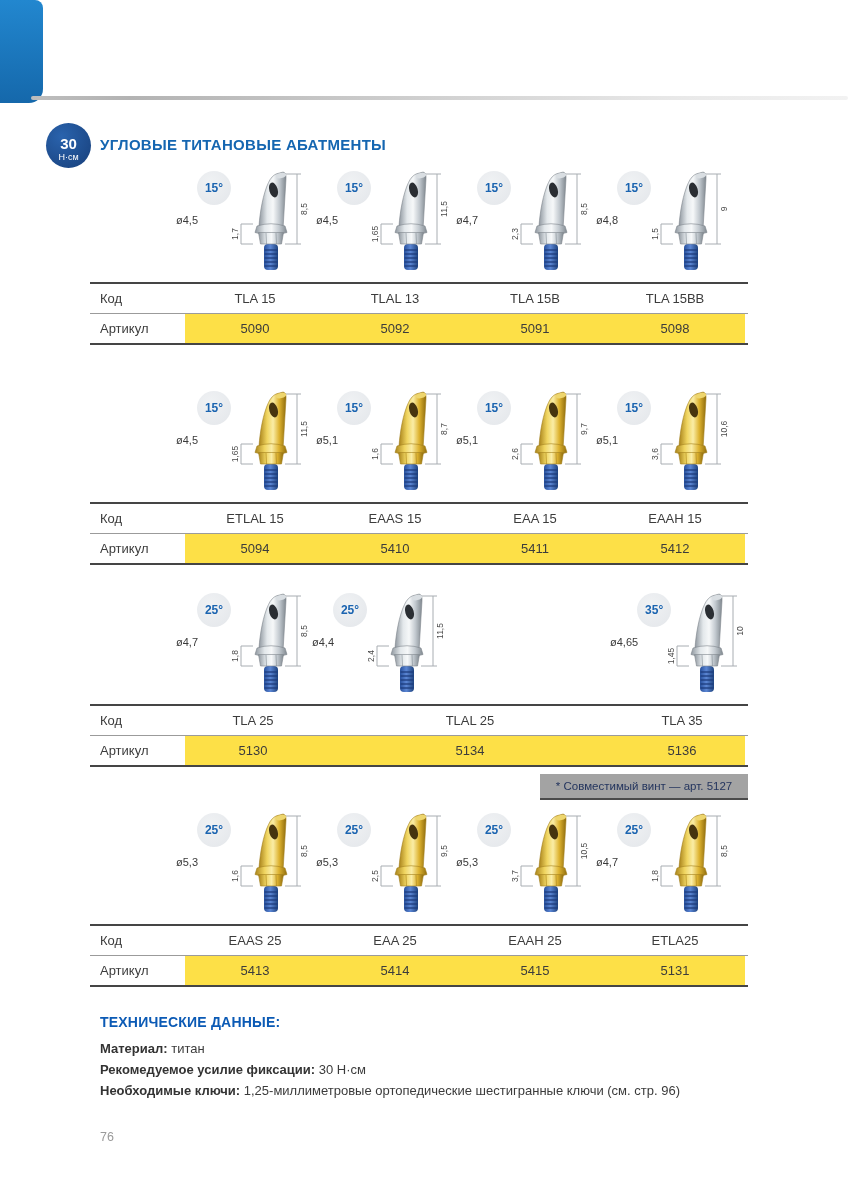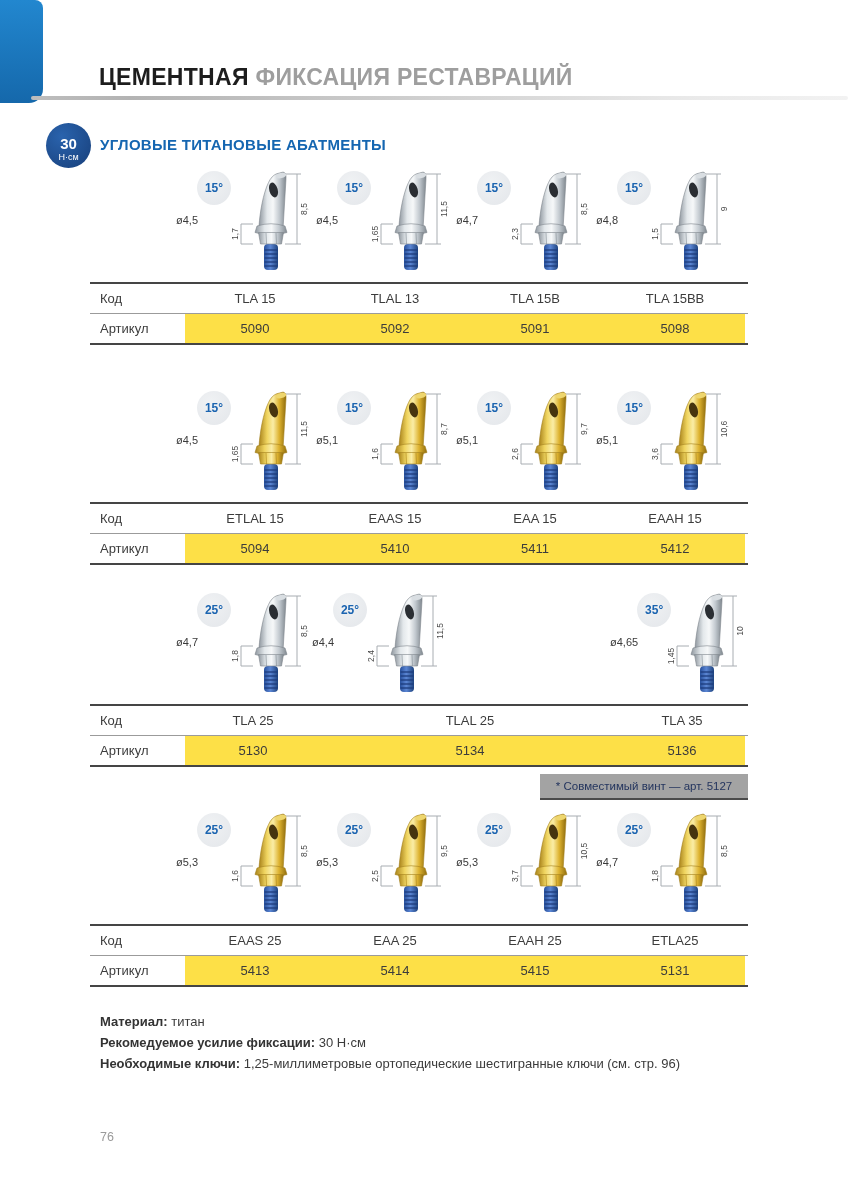--- a/index.html
+++ b/index.html
@@ -125,24 +125,20 @@
         <ellipse cx="38.5" cy="20" rx="4.2" ry="7.6" transform="rotate(-16 38.5 20)" fill="#46340f"></ellipse>
         <path d="M22,56 Q36,51.5 50,56 L52,62.5 Q36,67.5 20,62.5 Z" fill="url(#agG)" stroke="#a3801c" stroke-width="0.6"></path>
         <path d="M23.5,62.5 L48.5,62.5 L46.5,74 L25.5,74 Z" fill="url(#agG)" stroke="#a3801c" stroke-width="0.6"></path>
         <path d="M31,63 L31.5,74 M41,63 L41.5,74" stroke="#b08d24" stroke-width="0.7"></path>
       </g>
     </defs>
   </svg>
 
   <div class="side-tab"></div>
 
-  <h1 class="page-title">
-    <span class="t-black">ЦЕМЕНТНАЯ</span>
-    <span class="t-gray">ФИКСАЦИЯ РЕСТАВРАЦИЙ</span>
-  </h1>
   <div class="header-rule"></div>
 
   <div class="torque-badge">
     <span class="tb-val">30</span>
     <span class="tb-unit">Н·см</span>
   </div>
   <h2 class="section-title">УГЛОВЫЕ ТИТАНОВЫЕ АБАТМЕНТЫ</h2>
 
   <section class="group g1">
     <div class="row">
@@ -420,20 +416,21 @@
         <div class="tlabel">Артикул</div>
         <div class="tcell c4">5413</div>
         <div class="tcell c4">5414</div>
         <div class="tcell c4">5415</div>
         <div class="tcell c4">5131</div>
       </div>
     </div>
   </section>
 
   <section class="tech">
+    <h3>ТЕХНИЧЕСКИЕ ДАННЫЕ:</h3>
     <p>
       <strong>Материал:</strong>
       <span>титан</span>
     </p>
     <p>
       <strong>Рекомедуемое усилие фиксации:</strong>
       <span>30 Н·см</span>
     </p>
     <p>
       <strong>Необходимые ключи:</strong>

